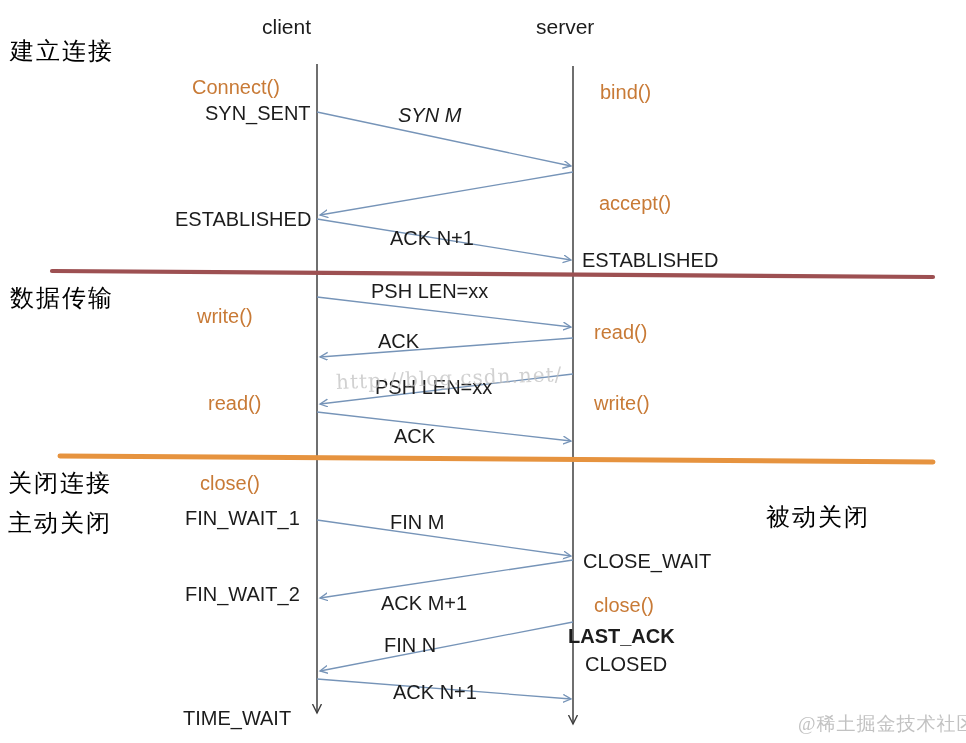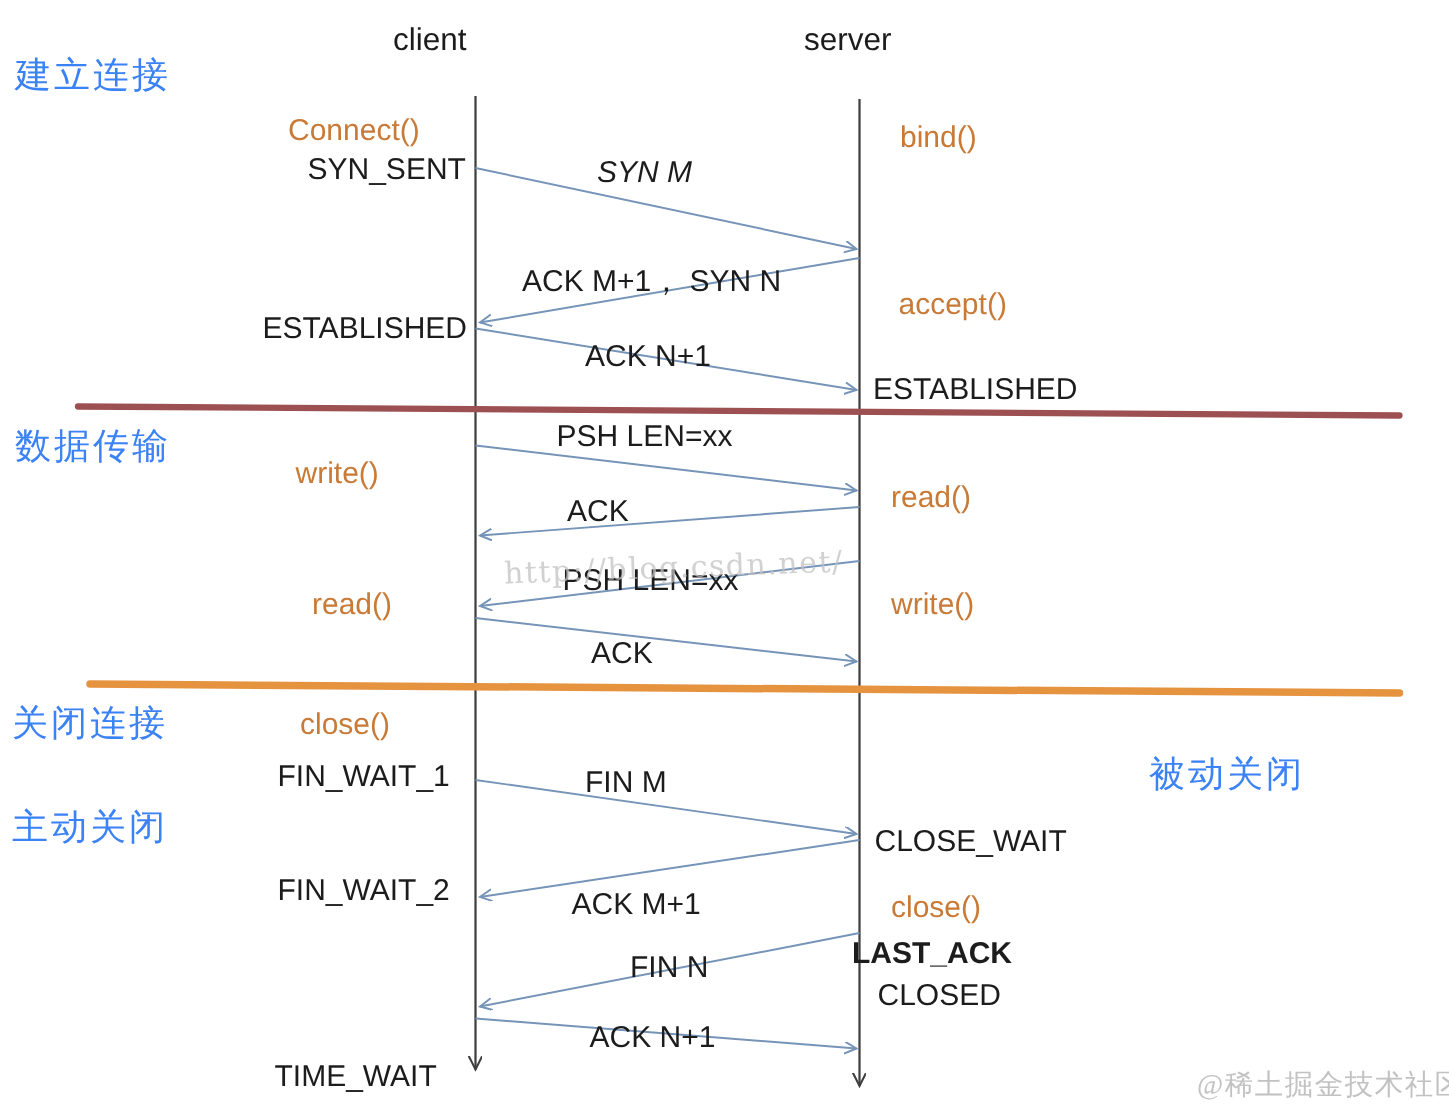--- a/index.html
+++ b/index.html
@@ -17,21 +17,21 @@
     font-size:20px;
     color:var(--text-black,#1c1c1c);
     line-height:1.1;
   }
   .head{font-size:21px;}
   .call{color:var(--call-orange,#c87a36);}
   .cjk{
     font-size:24px;
     letter-spacing:2px;
     font-family:"Liberation Serif","DejaVu Serif",serif;
-    color:#3b82f6;
+    color:#000000;
   }
   .wm{
     color:var(--watermark-gray,#c2c2c2);
   }
   #wm-center{
     left:336px;top:367px;
     font-size:20px;
     letter-spacing:1px;
     font-family:"DejaVu Serif","Liberation Serif",serif;
     transform:rotate(-2deg);
@@ -42,21 +42,21 @@
     font-size:19px;
     letter-spacing:1px;
     font-family:"Liberation Serif","DejaVu Serif",serif;
   }
   
   #l-client{left:262px;top:15px;}
   #l-server{left:536px;top:15px;}
   #s-establish{left:10px;top:38px;}
   #s-transfer{left:10px;top:285px;}
   #s-close{left:8px;top:470px;}
-  #s-active{left:8px;top:510px;margin-top:29px;}
+  #s-active{left:8px;top:510px;}
   #s-passive{left:766px;top:504px;}
   #c-connect{left:192px;top:76px;}
   #c-write{left:197px;top:305px;}
   #c-read{left:208px;top:392px;}
   #c-close{left:200px;top:472px;}
   #sv-bind{left:600px;top:81px;}
   #sv-accept{left:599px;top:192px;}
   #sv-read{left:594px;top:321px;}
   #sv-write{left:594px;top:392px;}
   #sv-close{left:594px;top:594px;}
@@ -72,21 +72,21 @@
   #st-closed{left:585px;top:653px;text-align:center;}
   #m-syn-m{left:398px;top:104px;font-style:italic;}
   #m-ack-m1-syn-n{left:348px;top:177px;}
   #m-ack-n1-top{left:390px;top:227px;}
   #m-psh-1{left:371px;top:280px;}
   #m-ack-1{left:378px;top:330px;}
   #m-psh-2{left:375px;top:376px;}
   #m-ack-2{left:394px;top:425px;}
   #m-fin-m{left:390px;top:511px;}
   #m-ack-m1-bot{left:381px;top:592px;}
-  #m-fin-n{left:420px;top:634px;}
+  #m-fin-n{left:384px;top:634px;}
   #m-ack-n1-bot{left:393px;top:681px;}
 </style>
 </head>
 <body>
 
 <div id="canvas">
 
   <svg id="wires" viewBox="0 0 966 743" xmlns="http://www.w3.org/2000/svg">
     <defs>
       <marker id="arrBlue" markerWidth="12" markerHeight="12" refX="8" refY="4" orient="auto" markerUnits="userSpaceOnUse">
@@ -141,21 +141,20 @@
   <span class="lbl" id="st-estab-client">ESTABLISHED</span>
   <span class="lbl" id="st-estab-server">ESTABLISHED</span>
   <span class="lbl" id="st-fin-wait-1">FIN_WAIT_1</span>
   <span class="lbl" id="st-fin-wait-2">FIN_WAIT_2</span>
   <span class="lbl" id="st-time-wait">TIME_WAIT</span>
   <span class="lbl" id="st-close-wait">CLOSE_WAIT</span>
   <span class="lbl" id="st-last-ack">LAST_ACK</span>
   <span class="lbl" id="st-closed">CLOSED</span>
 
   <span class="lbl" id="m-syn-m">SYN M</span>
-  <span class="lbl" id="m-ack-m1-syn-n">ACK M+1，  SYN N</span>
   <span class="lbl" id="m-ack-n1-top">ACK N+1</span>
   <span class="lbl" id="m-psh-1">PSH LEN=xx</span>
   <span class="lbl" id="m-ack-1">ACK</span>
   <span class="lbl" id="m-psh-2">PSH LEN=xx</span>
   <span class="lbl" id="m-ack-2">ACK</span>
   <span class="lbl" id="m-fin-m">FIN M</span>
   <span class="lbl" id="m-ack-m1-bot">ACK M+1</span>
   <span class="lbl" id="m-fin-n">FIN N</span>
   <span class="lbl" id="m-ack-n1-bot">ACK N+1</span>
 

